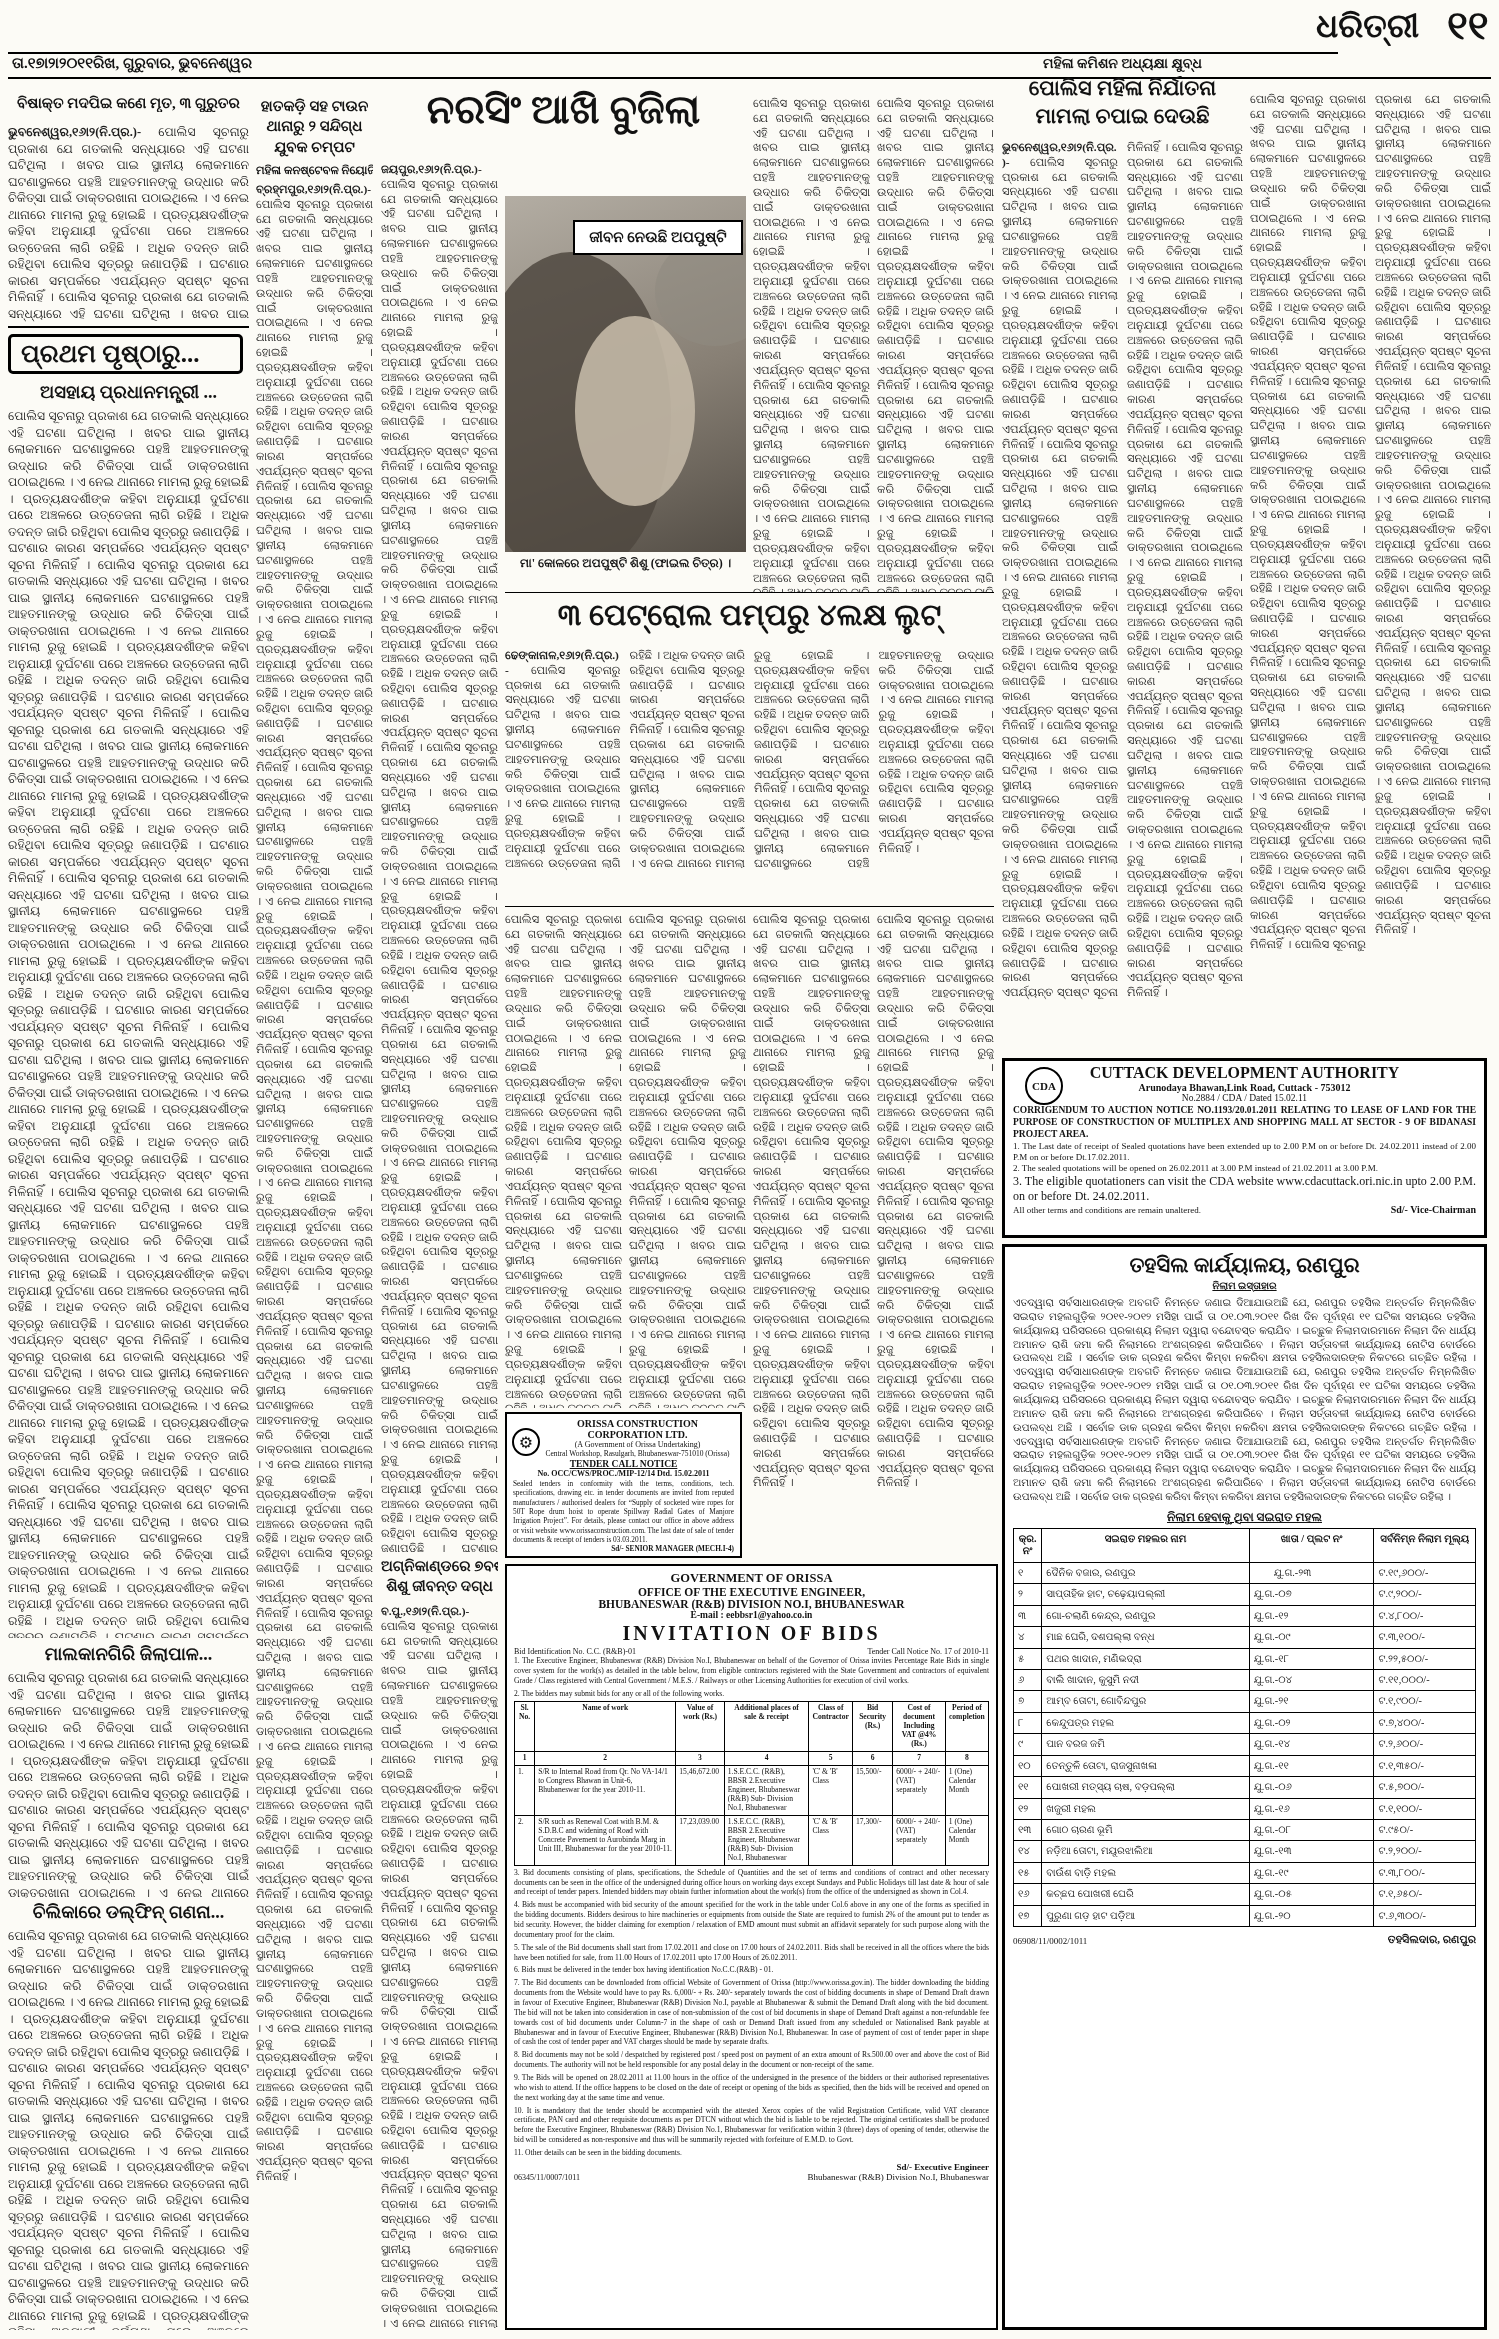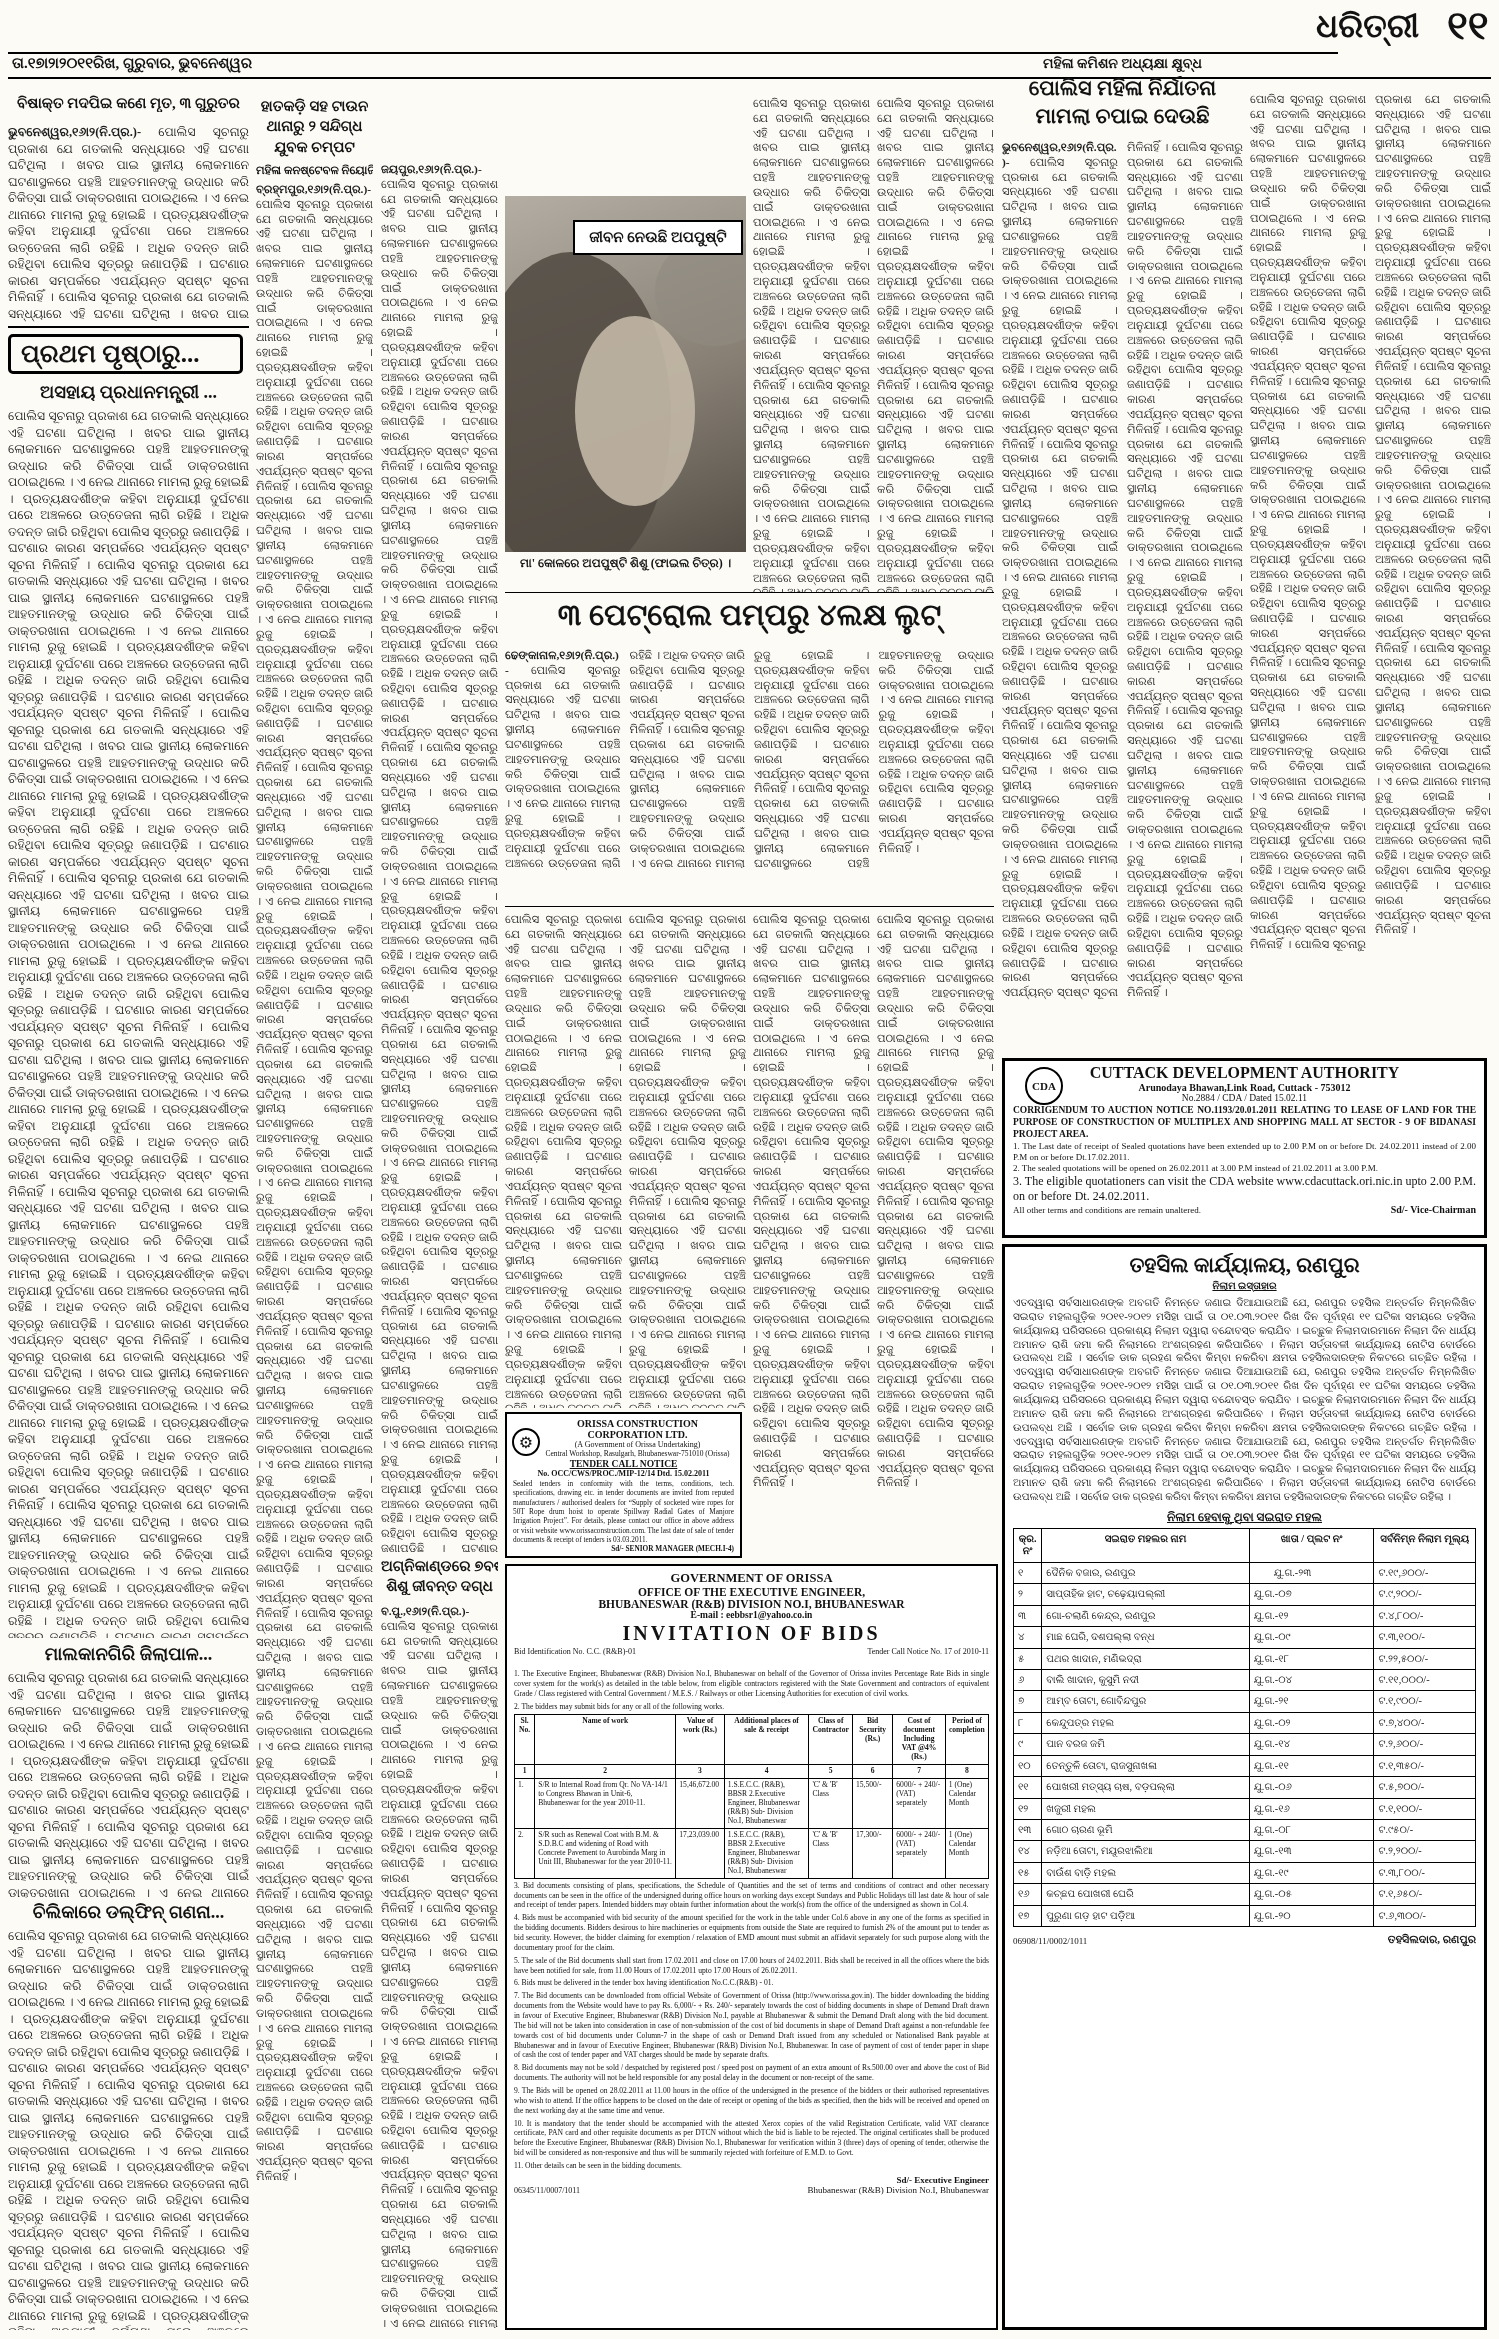--- a/index.html
+++ b/index.html
@@ -60,20 +60,21 @@
   <div class="abs b ctr nw" style="left:8px;top:1902px;width:241px;font-size:18px">ଚିଲିକାରେ ଡଲ୍‌ଫିନ୍ ଗଣନା...</div>
   <div class="abs wt jt" style="left:8px;top:1928px;width:241px;height:402px">ପୋଲିସ ସୂଚନାରୁ ପ୍ରକାଶ ଯେ ଗତକାଲି ସନ୍ଧ୍ୟାରେ ଏହି ଘଟଣା ଘଟିଥିଲା । ଖବର ପାଇ ସ୍ଥାନୀୟ ଲୋକମାନେ ଘଟଣାସ୍ଥଳରେ ପହଞ୍ଚି ଆହତମାନଙ୍କୁ ଉଦ୍ଧାର କରି ଚିକିତ୍ସା ପାଇଁ ଡାକ୍ତରଖାନା ପଠାଇଥିଲେ । ଏ ନେଇ ଥାନାରେ ମାମଲା ରୁଜୁ ହୋଇଛି । ପ୍ରତ୍ୟକ୍ଷଦର୍ଶୀଙ୍କ କହିବା ଅନୁଯାୟୀ ଦୁର୍ଘଟଣା ପରେ ଅଞ୍ଚଳରେ ଉତ୍ତେଜନା ଲାଗି ରହିଛି । ଅଧିକ ତଦନ୍ତ ଜାରି ରହିଥିବା ପୋଲିସ ସୂତ୍ରରୁ ଜଣାପଡ଼ିଛି । ଘଟଣାର କାରଣ ସମ୍ପର୍କରେ ଏପର୍ଯ୍ୟନ୍ତ ସ୍ପଷ୍ଟ ସୂଚନା ମିଳିନାହିଁ । ପୋଲିସ ସୂଚନାରୁ ପ୍ରକାଶ ଯେ ଗତକାଲି ସନ୍ଧ୍ୟାରେ ଏହି ଘଟଣା ଘଟିଥିଲା । ଖବର ପାଇ ସ୍ଥାନୀୟ ଲୋକମାନେ ଘଟଣାସ୍ଥଳରେ ପହଞ୍ଚି ଆହତମାନଙ୍କୁ ଉଦ୍ଧାର କରି ଚିକିତ୍ସା ପାଇଁ ଡାକ୍ତରଖାନା ପଠାଇଥିଲେ । ଏ ନେଇ ଥାନାରେ ମାମଲା ରୁଜୁ ହୋଇଛି । ପ୍ରତ୍ୟକ୍ଷଦର୍ଶୀଙ୍କ କହିବା ଅନୁଯାୟୀ ଦୁର୍ଘଟଣା ପରେ ଅଞ୍ଚଳରେ ଉତ୍ତେଜନା ଲାଗି ରହିଛି । ଅଧିକ ତଦନ୍ତ ଜାରି ରହିଥିବା ପୋଲିସ ସୂତ୍ରରୁ ଜଣାପଡ଼ିଛି । ଘଟଣାର କାରଣ ସମ୍ପର୍କରେ ଏପର୍ଯ୍ୟନ୍ତ ସ୍ପଷ୍ଟ ସୂଚନା ମିଳିନାହିଁ । ପୋଲିସ ସୂଚନାରୁ ପ୍ରକାଶ ଯେ ଗତକାଲି ସନ୍ଧ୍ୟାରେ ଏହି ଘଟଣା ଘଟିଥିଲା । ଖବର ପାଇ ସ୍ଥାନୀୟ ଲୋକମାନେ ଘଟଣାସ୍ଥଳରେ ପହଞ୍ଚି ଆହତମାନଙ୍କୁ ଉଦ୍ଧାର କରି ଚିକିତ୍ସା ପାଇଁ ଡାକ୍ତରଖାନା ପଠାଇଥିଲେ । ଏ ନେଇ ଥାନାରେ ମାମଲା ରୁଜୁ ହୋଇଛି । ପ୍ରତ୍ୟକ୍ଷଦର୍ଶୀଙ୍କ କହିବା ଅନୁଯାୟୀ ଦୁର୍ଘଟଣା ପରେ ଅଞ୍ଚଳରେ ଉତ୍ତେଜନା ଲାଗି ରହିଛି । ଅଧିକ ତଦନ୍ତ ଜାରି ରହିଥିବା ପୋଲିସ ସୂତ୍ରରୁ ଜଣାପଡ଼ିଛି । ଘଟଣାର କାରଣ ସମ୍ପର୍କରେ ଏପର୍ଯ୍ୟନ୍ତ ସ୍ପଷ୍ଟ ସୂଚନା ମିଳିନାହିଁ ।</div>
 
   <div class="abs b ctr" style="left:256px;top:96px;width:117px;height:66px;font-size:15px;line-height:1.35;overflow:hidden">ହାତକଡ଼ି ସହ ଟାଉନ ଥାନାରୁ ୨ ସନ୍ଦିଗ୍ଧ ଯୁବକ ଚମ୍ପଟ</div>
   <div class="abs b ctr nw" style="left:256px;top:164px;width:117px;font-size:11.5px">ମହିଳା କନଷ୍ଟେବଳ ନିୟୋଜିତ</div>
   <div class="abs bt jt" style="left:256px;top:182px;width:117px;height:2150px">
     <b class="lead-b">ବ୍ରହ୍ମପୁର,୧୬ା୨(ନି.ପ୍ର.)-</b>
     <span>ପୋଲିସ ସୂଚନାରୁ ପ୍ରକାଶ ଯେ ଗତକାଲି ସନ୍ଧ୍ୟାରେ ଏହି ଘଟଣା ଘଟିଥିଲା । ଖବର ପାଇ ସ୍ଥାନୀୟ ଲୋକମାନେ ଘଟଣାସ୍ଥଳରେ ପହଞ୍ଚି ଆହତମାନଙ୍କୁ ଉଦ୍ଧାର କରି ଚିକିତ୍ସା ପାଇଁ ଡାକ୍ତରଖାନା ପଠାଇଥିଲେ । ଏ ନେଇ ଥାନାରେ ମାମଲା ରୁଜୁ ହୋଇଛି । ପ୍ରତ୍ୟକ୍ଷଦର୍ଶୀଙ୍କ କହିବା ଅନୁଯାୟୀ ଦୁର୍ଘଟଣା ପରେ ଅଞ୍ଚଳରେ ଉତ୍ତେଜନା ଲାଗି ରହିଛି । ଅଧିକ ତଦନ୍ତ ଜାରି ରହିଥିବା ପୋଲିସ ସୂତ୍ରରୁ ଜଣାପଡ଼ିଛି । ଘଟଣାର କାରଣ ସମ୍ପର୍କରେ ଏପର୍ଯ୍ୟନ୍ତ ସ୍ପଷ୍ଟ ସୂଚନା ମିଳିନାହିଁ । ପୋଲିସ ସୂଚନାରୁ ପ୍ରକାଶ ଯେ ଗତକାଲି ସନ୍ଧ୍ୟାରେ ଏହି ଘଟଣା ଘଟିଥିଲା । ଖବର ପାଇ ସ୍ଥାନୀୟ ଲୋକମାନେ ଘଟଣାସ୍ଥଳରେ ପହଞ୍ଚି ଆହତମାନଙ୍କୁ ଉଦ୍ଧାର କରି ଚିକିତ୍ସା ପାଇଁ ଡାକ୍ତରଖାନା ପଠାଇଥିଲେ । ଏ ନେଇ ଥାନାରେ ମାମଲା ରୁଜୁ ହୋଇଛି । ପ୍ରତ୍ୟକ୍ଷଦର୍ଶୀଙ୍କ କହିବା ଅନୁଯାୟୀ ଦୁର୍ଘଟଣା ପରେ ଅଞ୍ଚଳରେ ଉତ୍ତେଜନା ଲାଗି ରହିଛି । ଅଧିକ ତଦନ୍ତ ଜାରି ରହିଥିବା ପୋଲିସ ସୂତ୍ରରୁ ଜଣାପଡ଼ିଛି । ଘଟଣାର କାରଣ ସମ୍ପର୍କରେ ଏପର୍ଯ୍ୟନ୍ତ ସ୍ପଷ୍ଟ ସୂଚନା ମିଳିନାହିଁ । ପୋଲିସ ସୂଚନାରୁ ପ୍ରକାଶ ଯେ ଗତକାଲି ସନ୍ଧ୍ୟାରେ ଏହି ଘଟଣା ଘଟିଥିଲା । ଖବର ପାଇ ସ୍ଥାନୀୟ ଲୋକମାନେ ଘଟଣାସ୍ଥଳରେ ପହଞ୍ଚି ଆହତମାନଙ୍କୁ ଉଦ୍ଧାର କରି ଚିକିତ୍ସା ପାଇଁ ଡାକ୍ତରଖାନା ପଠାଇଥିଲେ । ଏ ନେଇ ଥାନାରେ ମାମଲା ରୁଜୁ ହୋଇଛି । ପ୍ରତ୍ୟକ୍ଷଦର୍ଶୀଙ୍କ କହିବା ଅନୁଯାୟୀ ଦୁର୍ଘଟଣା ପରେ ଅଞ୍ଚଳରେ ଉତ୍ତେଜନା ଲାଗି ରହିଛି । ଅଧିକ ତଦନ୍ତ ଜାରି ରହିଥିବା ପୋଲିସ ସୂତ୍ରରୁ ଜଣାପଡ଼ିଛି । ଘଟଣାର କାରଣ ସମ୍ପର୍କରେ ଏପର୍ଯ୍ୟନ୍ତ ସ୍ପଷ୍ଟ ସୂଚନା ମିଳିନାହିଁ । ପୋଲିସ ସୂଚନାରୁ ପ୍ରକାଶ ଯେ ଗତକାଲି ସନ୍ଧ୍ୟାରେ ଏହି ଘଟଣା ଘଟିଥିଲା । ଖବର ପାଇ ସ୍ଥାନୀୟ ଲୋକମାନେ ଘଟଣାସ୍ଥଳରେ ପହଞ୍ଚି ଆହତମାନଙ୍କୁ ଉଦ୍ଧାର କରି ଚିକିତ୍ସା ପାଇଁ ଡାକ୍ତରଖାନା ପଠାଇଥିଲେ । ଏ ନେଇ ଥାନାରେ ମାମଲା ରୁଜୁ ହୋଇଛି । ପ୍ରତ୍ୟକ୍ଷଦର୍ଶୀଙ୍କ କହିବା ଅନୁଯାୟୀ ଦୁର୍ଘଟଣା ପରେ ଅଞ୍ଚଳରେ ଉତ୍ତେଜନା ଲାଗି ରହିଛି । ଅଧିକ ତଦନ୍ତ ଜାରି ରହିଥିବା ପୋଲିସ ସୂତ୍ରରୁ ଜଣାପଡ଼ିଛି । ଘଟଣାର କାରଣ ସମ୍ପର୍କରେ ଏପର୍ଯ୍ୟନ୍ତ ସ୍ପଷ୍ଟ ସୂଚନା ମିଳିନାହିଁ । ପୋଲିସ ସୂଚନାରୁ ପ୍ରକାଶ ଯେ ଗତକାଲି ସନ୍ଧ୍ୟାରେ ଏହି ଘଟଣା ଘଟିଥିଲା । ଖବର ପାଇ ସ୍ଥାନୀୟ ଲୋକମାନେ ଘଟଣାସ୍ଥଳରେ ପହଞ୍ଚି ଆହତମାନଙ୍କୁ ଉଦ୍ଧାର କରି ଚିକିତ୍ସା ପାଇଁ ଡାକ୍ତରଖାନା ପଠାଇଥିଲେ । ଏ ନେଇ ଥାନାରେ ମାମଲା ରୁଜୁ ହୋଇଛି । ପ୍ରତ୍ୟକ୍ଷଦର୍ଶୀଙ୍କ କହିବା ଅନୁଯାୟୀ ଦୁର୍ଘଟଣା ପରେ ଅଞ୍ଚଳରେ ଉତ୍ତେଜନା ଲାଗି ରହିଛି । ଅଧିକ ତଦନ୍ତ ଜାରି ରହିଥିବା ପୋଲିସ ସୂତ୍ରରୁ ଜଣାପଡ଼ିଛି । ଘଟଣାର କାରଣ ସମ୍ପର୍କରେ ଏପର୍ଯ୍ୟନ୍ତ ସ୍ପଷ୍ଟ ସୂଚନା ମିଳିନାହିଁ । ପୋଲିସ ସୂଚନାରୁ ପ୍ରକାଶ ଯେ ଗତକାଲି ସନ୍ଧ୍ୟାରେ ଏହି ଘଟଣା ଘଟିଥିଲା । ଖବର ପାଇ ସ୍ଥାନୀୟ ଲୋକମାନେ ଘଟଣାସ୍ଥଳରେ ପହଞ୍ଚି ଆହତମାନଙ୍କୁ ଉଦ୍ଧାର କରି ଚିକିତ୍ସା ପାଇଁ ଡାକ୍ତରଖାନା ପଠାଇଥିଲେ । ଏ ନେଇ ଥାନାରେ ମାମଲା ରୁଜୁ ହୋଇଛି । ପ୍ରତ୍ୟକ୍ଷଦର୍ଶୀଙ୍କ କହିବା ଅନୁଯାୟୀ ଦୁର୍ଘଟଣା ପରେ ଅଞ୍ଚଳରେ ଉତ୍ତେଜନା ଲାଗି ରହିଛି । ଅଧିକ ତଦନ୍ତ ଜାରି ରହିଥିବା ପୋଲିସ ସୂତ୍ରରୁ ଜଣାପଡ଼ିଛି । ଘଟଣାର କାରଣ ସମ୍ପର୍କରେ ଏପର୍ଯ୍ୟନ୍ତ ସ୍ପଷ୍ଟ ସୂଚନା ମିଳିନାହିଁ । ପୋଲିସ ସୂଚନାରୁ ପ୍ରକାଶ ଯେ ଗତକାଲି ସନ୍ଧ୍ୟାରେ ଏହି ଘଟଣା ଘଟିଥିଲା । ଖବର ପାଇ ସ୍ଥାନୀୟ ଲୋକମାନେ ଘଟଣାସ୍ଥଳରେ ପହଞ୍ଚି ଆହତମାନଙ୍କୁ ଉଦ୍ଧାର କରି ଚିକିତ୍ସା ପାଇଁ ଡାକ୍ତରଖାନା ପଠାଇଥିଲେ । ଏ ନେଇ ଥାନାରେ ମାମଲା ରୁଜୁ ହୋଇଛି । ପ୍ରତ୍ୟକ୍ଷଦର୍ଶୀଙ୍କ କହିବା ଅନୁଯାୟୀ ଦୁର୍ଘଟଣା ପରେ ଅଞ୍ଚଳରେ ଉତ୍ତେଜନା ଲାଗି ରହିଛି । ଅଧିକ ତଦନ୍ତ ଜାରି ରହିଥିବା ପୋଲିସ ସୂତ୍ରରୁ ଜଣାପଡ଼ିଛି । ଘଟଣାର କାରଣ ସମ୍ପର୍କରେ ଏପର୍ଯ୍ୟନ୍ତ ସ୍ପଷ୍ଟ ସୂଚନା ମିଳିନାହିଁ ।</span>
   </div>
 
+  <div class="abs b ctr nw" style="left:381px;top:86px;width:365px;height:56px;font-size:40px">ନରସିଂ ଆଖି ବୁଜିଲା</div>
   <div class="abs bt jt" style="left:381px;top:162px;width:117px;height:1390px">
     <b class="lead-b">ଜୟପୁର,୧୬ା୨(ନି.ପ୍ର.)-</b>
     <span>ପୋଲିସ ସୂଚନାରୁ ପ୍ରକାଶ ଯେ ଗତକାଲି ସନ୍ଧ୍ୟାରେ ଏହି ଘଟଣା ଘଟିଥିଲା । ଖବର ପାଇ ସ୍ଥାନୀୟ ଲୋକମାନେ ଘଟଣାସ୍ଥଳରେ ପହଞ୍ଚି ଆହତମାନଙ୍କୁ ଉଦ୍ଧାର କରି ଚିକିତ୍ସା ପାଇଁ ଡାକ୍ତରଖାନା ପଠାଇଥିଲେ । ଏ ନେଇ ଥାନାରେ ମାମଲା ରୁଜୁ ହୋଇଛି । ପ୍ରତ୍ୟକ୍ଷଦର୍ଶୀଙ୍କ କହିବା ଅନୁଯାୟୀ ଦୁର୍ଘଟଣା ପରେ ଅଞ୍ଚଳରେ ଉତ୍ତେଜନା ଲାଗି ରହିଛି । ଅଧିକ ତଦନ୍ତ ଜାରି ରହିଥିବା ପୋଲିସ ସୂତ୍ରରୁ ଜଣାପଡ଼ିଛି । ଘଟଣାର କାରଣ ସମ୍ପର୍କରେ ଏପର୍ଯ୍ୟନ୍ତ ସ୍ପଷ୍ଟ ସୂଚନା ମିଳିନାହିଁ । ପୋଲିସ ସୂଚନାରୁ ପ୍ରକାଶ ଯେ ଗତକାଲି ସନ୍ଧ୍ୟାରେ ଏହି ଘଟଣା ଘଟିଥିଲା । ଖବର ପାଇ ସ୍ଥାନୀୟ ଲୋକମାନେ ଘଟଣାସ୍ଥଳରେ ପହଞ୍ଚି ଆହତମାନଙ୍କୁ ଉଦ୍ଧାର କରି ଚିକିତ୍ସା ପାଇଁ ଡାକ୍ତରଖାନା ପଠାଇଥିଲେ । ଏ ନେଇ ଥାନାରେ ମାମଲା ରୁଜୁ ହୋଇଛି । ପ୍ରତ୍ୟକ୍ଷଦର୍ଶୀଙ୍କ କହିବା ଅନୁଯାୟୀ ଦୁର୍ଘଟଣା ପରେ ଅଞ୍ଚଳରେ ଉତ୍ତେଜନା ଲାଗି ରହିଛି । ଅଧିକ ତଦନ୍ତ ଜାରି ରହିଥିବା ପୋଲିସ ସୂତ୍ରରୁ ଜଣାପଡ଼ିଛି । ଘଟଣାର କାରଣ ସମ୍ପର୍କରେ ଏପର୍ଯ୍ୟନ୍ତ ସ୍ପଷ୍ଟ ସୂଚନା ମିଳିନାହିଁ । ପୋଲିସ ସୂଚନାରୁ ପ୍ରକାଶ ଯେ ଗତକାଲି ସନ୍ଧ୍ୟାରେ ଏହି ଘଟଣା ଘଟିଥିଲା । ଖବର ପାଇ ସ୍ଥାନୀୟ ଲୋକମାନେ ଘଟଣାସ୍ଥଳରେ ପହଞ୍ଚି ଆହତମାନଙ୍କୁ ଉଦ୍ଧାର କରି ଚିକିତ୍ସା ପାଇଁ ଡାକ୍ତରଖାନା ପଠାଇଥିଲେ । ଏ ନେଇ ଥାନାରେ ମାମଲା ରୁଜୁ ହୋଇଛି । ପ୍ରତ୍ୟକ୍ଷଦର୍ଶୀଙ୍କ କହିବା ଅନୁଯାୟୀ ଦୁର୍ଘଟଣା ପରେ ଅଞ୍ଚଳରେ ଉତ୍ତେଜନା ଲାଗି ରହିଛି । ଅଧିକ ତଦନ୍ତ ଜାରି ରହିଥିବା ପୋଲିସ ସୂତ୍ରରୁ ଜଣାପଡ଼ିଛି । ଘଟଣାର କାରଣ ସମ୍ପର୍କରେ ଏପର୍ଯ୍ୟନ୍ତ ସ୍ପଷ୍ଟ ସୂଚନା ମିଳିନାହିଁ । ପୋଲିସ ସୂଚନାରୁ ପ୍ରକାଶ ଯେ ଗତକାଲି ସନ୍ଧ୍ୟାରେ ଏହି ଘଟଣା ଘଟିଥିଲା । ଖବର ପାଇ ସ୍ଥାନୀୟ ଲୋକମାନେ ଘଟଣାସ୍ଥଳରେ ପହଞ୍ଚି ଆହତମାନଙ୍କୁ ଉଦ୍ଧାର କରି ଚିକିତ୍ସା ପାଇଁ ଡାକ୍ତରଖାନା ପଠାଇଥିଲେ । ଏ ନେଇ ଥାନାରେ ମାମଲା ରୁଜୁ ହୋଇଛି । ପ୍ରତ୍ୟକ୍ଷଦର୍ଶୀଙ୍କ କହିବା ଅନୁଯାୟୀ ଦୁର୍ଘଟଣା ପରେ ଅଞ୍ଚଳରେ ଉତ୍ତେଜନା ଲାଗି ରହିଛି । ଅଧିକ ତଦନ୍ତ ଜାରି ରହିଥିବା ପୋଲିସ ସୂତ୍ରରୁ ଜଣାପଡ଼ିଛି । ଘଟଣାର କାରଣ ସମ୍ପର୍କରେ ଏପର୍ଯ୍ୟନ୍ତ ସ୍ପଷ୍ଟ ସୂଚନା ମିଳିନାହିଁ । ପୋଲିସ ସୂଚନାରୁ ପ୍ରକାଶ ଯେ ଗତକାଲି ସନ୍ଧ୍ୟାରେ ଏହି ଘଟଣା ଘଟିଥିଲା । ଖବର ପାଇ ସ୍ଥାନୀୟ ଲୋକମାନେ ଘଟଣାସ୍ଥଳରେ ପହଞ୍ଚି ଆହତମାନଙ୍କୁ ଉଦ୍ଧାର କରି ଚିକିତ୍ସା ପାଇଁ ଡାକ୍ତରଖାନା ପଠାଇଥିଲେ । ଏ ନେଇ ଥାନାରେ ମାମଲା ରୁଜୁ ହୋଇଛି । ପ୍ରତ୍ୟକ୍ଷଦର୍ଶୀଙ୍କ କହିବା ଅନୁଯାୟୀ ଦୁର୍ଘଟଣା ପରେ ଅଞ୍ଚଳରେ ଉତ୍ତେଜନା ଲାଗି ରହିଛି । ଅଧିକ ତଦନ୍ତ ଜାରି ରହିଥିବା ପୋଲିସ ସୂତ୍ରରୁ ଜଣାପଡ଼ିଛି । ଘଟଣାର କାରଣ ସମ୍ପର୍କରେ ଏପର୍ଯ୍ୟନ୍ତ ସ୍ପଷ୍ଟ ସୂଚନା ମିଳିନାହିଁ ।</span>
   </div>
 
   <div class="abs photo" style="left:505px;top:196px;width:241px;height:356px">
     <div class="blob" style="left:-34px;top:56px;width:200px;height:330px;background:#4f4840;opacity:.85"></div>
     <div class="blob" style="left:70px;top:120px;width:120px;height:190px;background:#c3b8a6;opacity:.9"></div>
     <div class="blob" style="left:150px;top:40px;width:120px;height:110px;background:#8f8a80;opacity:.6"></div>
     <div class="infobox" style="left:68px;top:24px;width:170px;height:35px">ଜୀବନ ନେଉଛି ଅପପୁଷ୍ଟି</div>
@@ -113,21 +114,21 @@
     <div class="jt" style="font-size:7.3px;line-height:1.28;margin-top:1px">Sealed tenders in conformity with the terms, conditions, tech. specifications, drawing etc. in tender documents are invited from reputed manufacturers / authorised dealers for “Supply of socketed wire ropes for 50T Rope drum hoist to operate Spillway Radial Gates of Manjore Irrigation Project”. For details, please contact our office in above address or visit website www.orissaconstruction.com. The last date of sale of tender documents &amp; receipt of tenders is 03.03.2011.</div>
     <div class="b" style="font-size:7.3px;text-align:right">Sd/- SENIOR MANAGER (MECH.I-4)</div>
   </div>
 
   <div class="abs bx" style="left:505px;top:1564px;width:493px;height:766px;padding:5px 7px">
     <div class="b ctr" style="font-size:12.5px">GOVERNMENT OF ORISSA</div>
     <div class="b ctr" style="font-size:11.5px">OFFICE OF THE EXECUTIVE ENGINEER,</div>
     <div class="b ctr" style="font-size:11.5px">BHUBANESWAR (R&amp;B) DIVISION NO.I, BHUBANESWAR</div>
     <div class="b ctr" style="font-size:9.5px">E-mail : eebbsr1@yahoo.co.in</div>
     <div class="b ctr" style="font-size:20px;letter-spacing:3px;margin:2px 0">INVITATION OF BIDS</div>
-    <div style="display:flex;justify-content:space-between;font-size:8px;margin-bottom:13px">
+    <div style="display:flex;justify-content:space-between;font-size:8px;margin-bottom:0">
       <span>Bid Identification No. C.C. (R&amp;B)-01</span>
       <span>Tender Call Notice No. 17 of 2010-11</span>
     </div>
     <div class="fine">
         <p>1. The Executive Engineer, Bhubaneswar (R&amp;B) Division No.I, Bhubaneswar on behalf of the Governor of Orissa invites Percentage Rate Bids in single cover system for the work(s) as detailed in the table below, from eligible contractors registered with the State Government and contractors of equivalent Grade / Class registered with Central Government / M.E.S. / Railways or other Licensing Authorities for execution of civil works.</p>
       </div>
     <div class="fine">
         <p>2. The bidders may submit bids for any or all of the following works.</p>
       </div>
     <div class="xtable itable" style="margin:2px 0">

